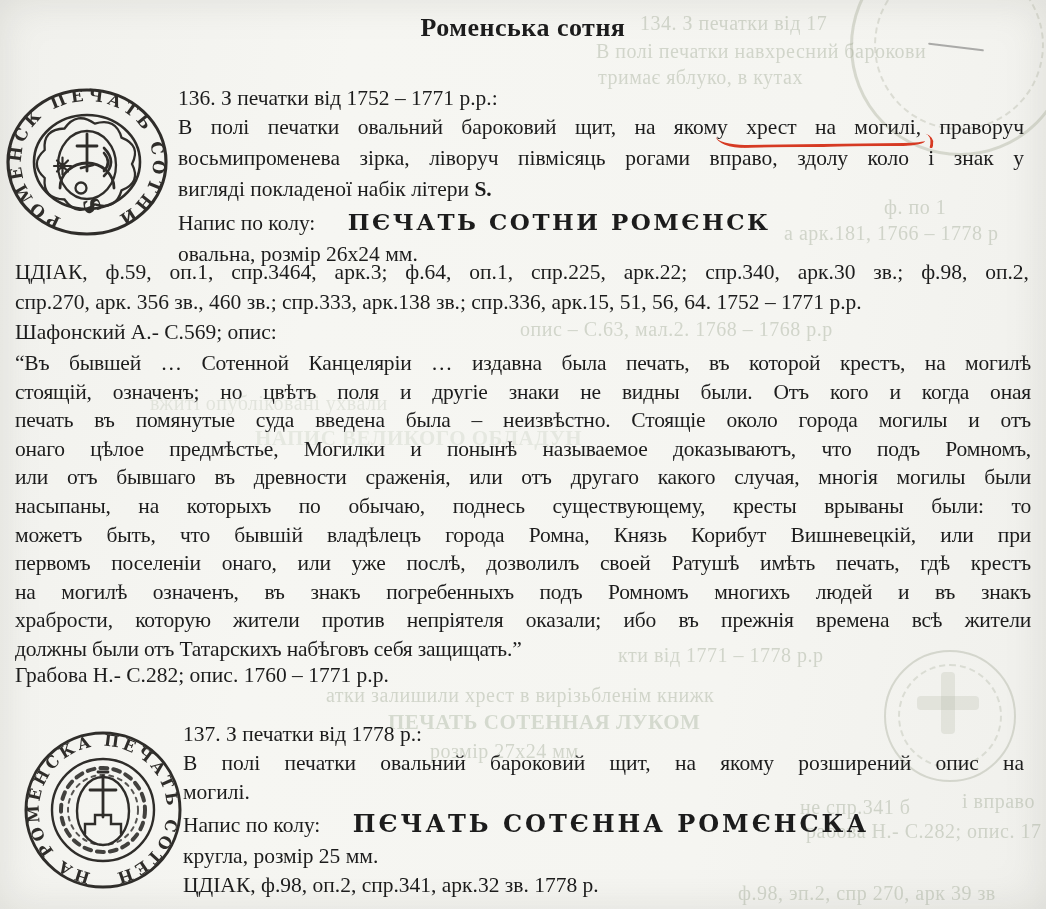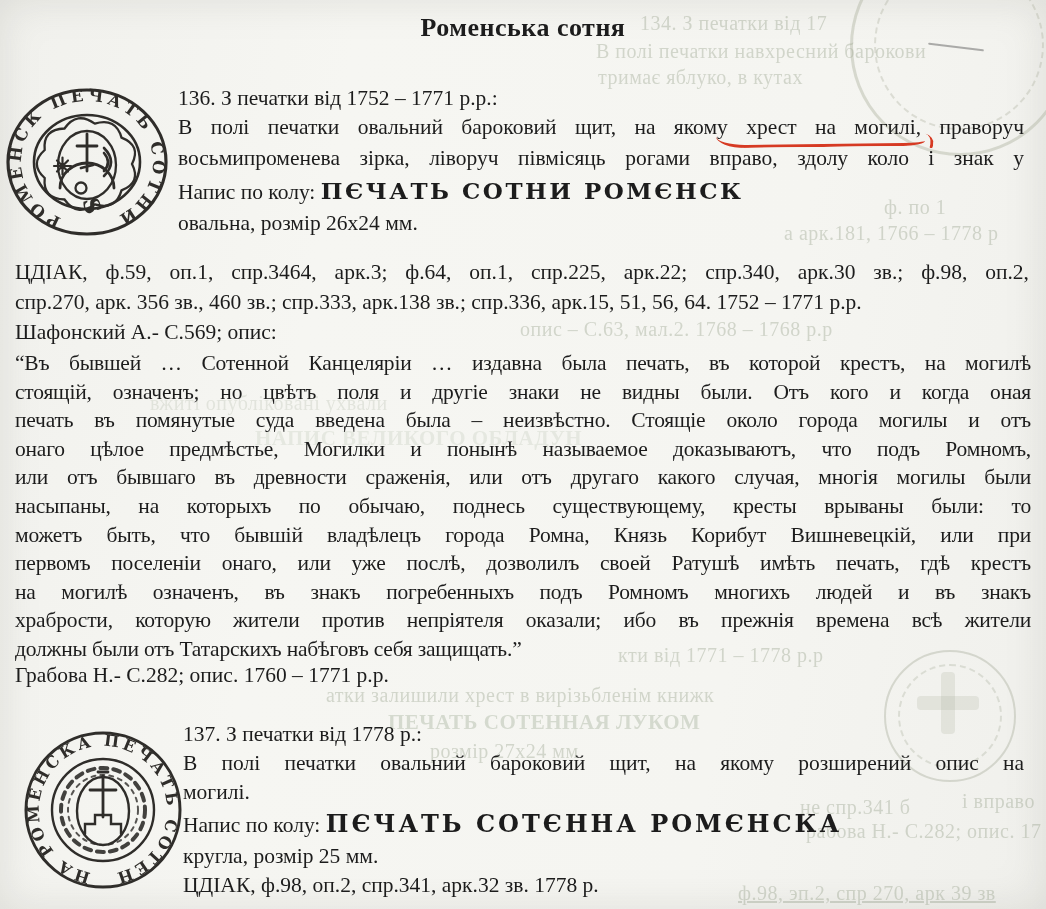--- a/index.html
+++ b/index.html
@@ -19,21 +19,21 @@
   .block136 .heading{line-height:28px;}
   .archive136{left:15px;top:257px;width:1014px;}
   .archive136 .jline{line-height:30px;}
   .archive136 .nline{line-height:30px;}
   .quote{left:15px;top:349px;width:1016px;}
   .quote .qline{text-align:justify;text-align-last:justify;line-height:28.6px;letter-spacing:-0.2px;}
   .quote .qlast{text-align:left;text-align-last:left;}
   .ref2{left:15px;top:661px;width:1014px;}
   .block137{left:183px;top:720px;width:841px;}
   .block137 .heading{line-height:29px;}
-  .insc{font-family:"DejaVu Serif",serif;font-weight:bold;font-size:23px;letter-spacing:2.5px;}
+  .insc{font-family:"DejaVu Serif",serif;font-weight:bold;font-size:23px;letter-spacing:2.5px;margin-left:27px;}
   .insc-line{line-height:33px;white-space:nowrap;}
   .bold{font-weight:bold;}
   
   .ru{position:relative;}
   .ru::after{content:"";position:absolute;left:-30px;right:-4px;bottom:-8px;height:10px;
     border-bottom:3.6px solid #d63a23;border-radius:0 0 22px 30px/0 0 5px 12px;transform:rotate(-0.7deg);}
   .ru::before{content:"";position:absolute;right:-13px;bottom:-8px;width:12px;height:13px;
     border-right:3.2px solid #d63a23;border-radius:0 70% 0 0;transform:rotate(12deg);}
   
   .seal{z-index:3;}
@@ -64,21 +64,21 @@
   <div class="bt" style="left:756px;top:222px;margin-left:28px;">а арк.181, 1766 – 1778 р</div>
   <div class="bt" style="left:520px;top:318px;">опис – С.63, мал.2. 1768 – 1768 р.р</div>
   <div class="bt" style="left:150px;top:392px;opacity:0.55;">вжиті опубліковані ухвали</div>
   <div class="bt bt-bold" style="left:255px;top:426px;opacity:0.5;">НАПИС ВЕЛИКОГО ОБЛАДУН</div>
   <div class="bt" style="left:618px;top:644px;">кти від 1771 – 1778 р.р</div>
   <div class="bt" style="left:326px;top:684px;text-align:right;">атки залишили хрест в вирізьбленім книжк</div>
   <div class="bt bt-bold" style="left:388px;top:710px;">ПЕЧАТЬ СОТЕННАЯ ЛУКОМ</div>
   <div class="bt" style="left:430px;top:740px;">розмір 27х24 мм</div>
   <div class="bt" style="left:800px;top:796px;">не спр.341 б</div>
   <div class="bt" style="left:806px;top:820px;">рабова Н.- С.282; опис. 17</div>
-  <div class="bt" style="left:738px;top:882px;text-decoration:underline;">ф.98, эп.2, спр 270, арк 39 зв</div>
+  <div class="bt" style="left:738px;top:882px;">ф.98, эп.2, спр 270, арк 39 зв</div>
   <div class="bt" style="left:962px;top:790px;">і вправо</div>
 
   <div class="bt-stamp stamp-tr"></div>
   <div class="bt-stamp stamp-tr-in"></div>
   <div class="bt-stamp stamp-mr"></div>
   <div class="bt-stamp stamp-mr-in"></div>
   <div class="abs stamp-cross-v"></div>
   <div class="abs stamp-cross-h"></div>
   <div class="abs pencil"></div>
 
@@ -104,20 +104,21 @@
         <textPath href="#s1ring" startOffset="26" textLength="340">РОМЕНСК ПЕЧАТЬ СОТНИ</textPath>
       </text>
       <text x="88" y="122" font-family="DejaVu Serif, serif" font-size="22" font-weight="bold" fill="#2f2d2a" transform="rotate(74 88 114)">S</text>
     </svg>
   </div>
 
   <div class="abs txt block136">
     <div class="heading">136. З печатки від 1752 – 1771 р.р.:</div>
     <div class="jline"><span>В полі печатки овальний бароковий щит, на якому</span> <span class="ru">хрест на могилі,</span> <span>праворуч</span></div>
     <div class="jline">восьмипроменева зірка, ліворуч півмісяць рогами вправо, здолу коло і знак у</div>
+    <div class="nline"><span>вигляді покладеної набік літери</span> <span class="bold">S.</span></div>
     <div class="insc-line"><span>Напис по колу:</span> <span class="insc">ПЄЧАТЬ СОТНИ РОМЄНСК</span></div>
     <div class="nline" style="line-height:29px;">овальна, розмір 26х24 мм.</div>
   </div>
 
   <div class="abs txt archive136">
     <div class="jline">ЦДІАК, ф.59, оп.1, спр.3464, арк.3; ф.64, оп.1, спр.225, арк.22; спр.340, арк.30 зв.; ф.98, оп.2,</div>
     <div class="nline">спр.270, арк. 356 зв., 460 зв.; спр.333, арк.138 зв.; спр.336, арк.15, 51, 56, 64. 1752 – 1771 р.р.</div>
     <div class="nline">Шафонский А.- С.569; опис:</div>
   </div>
 

